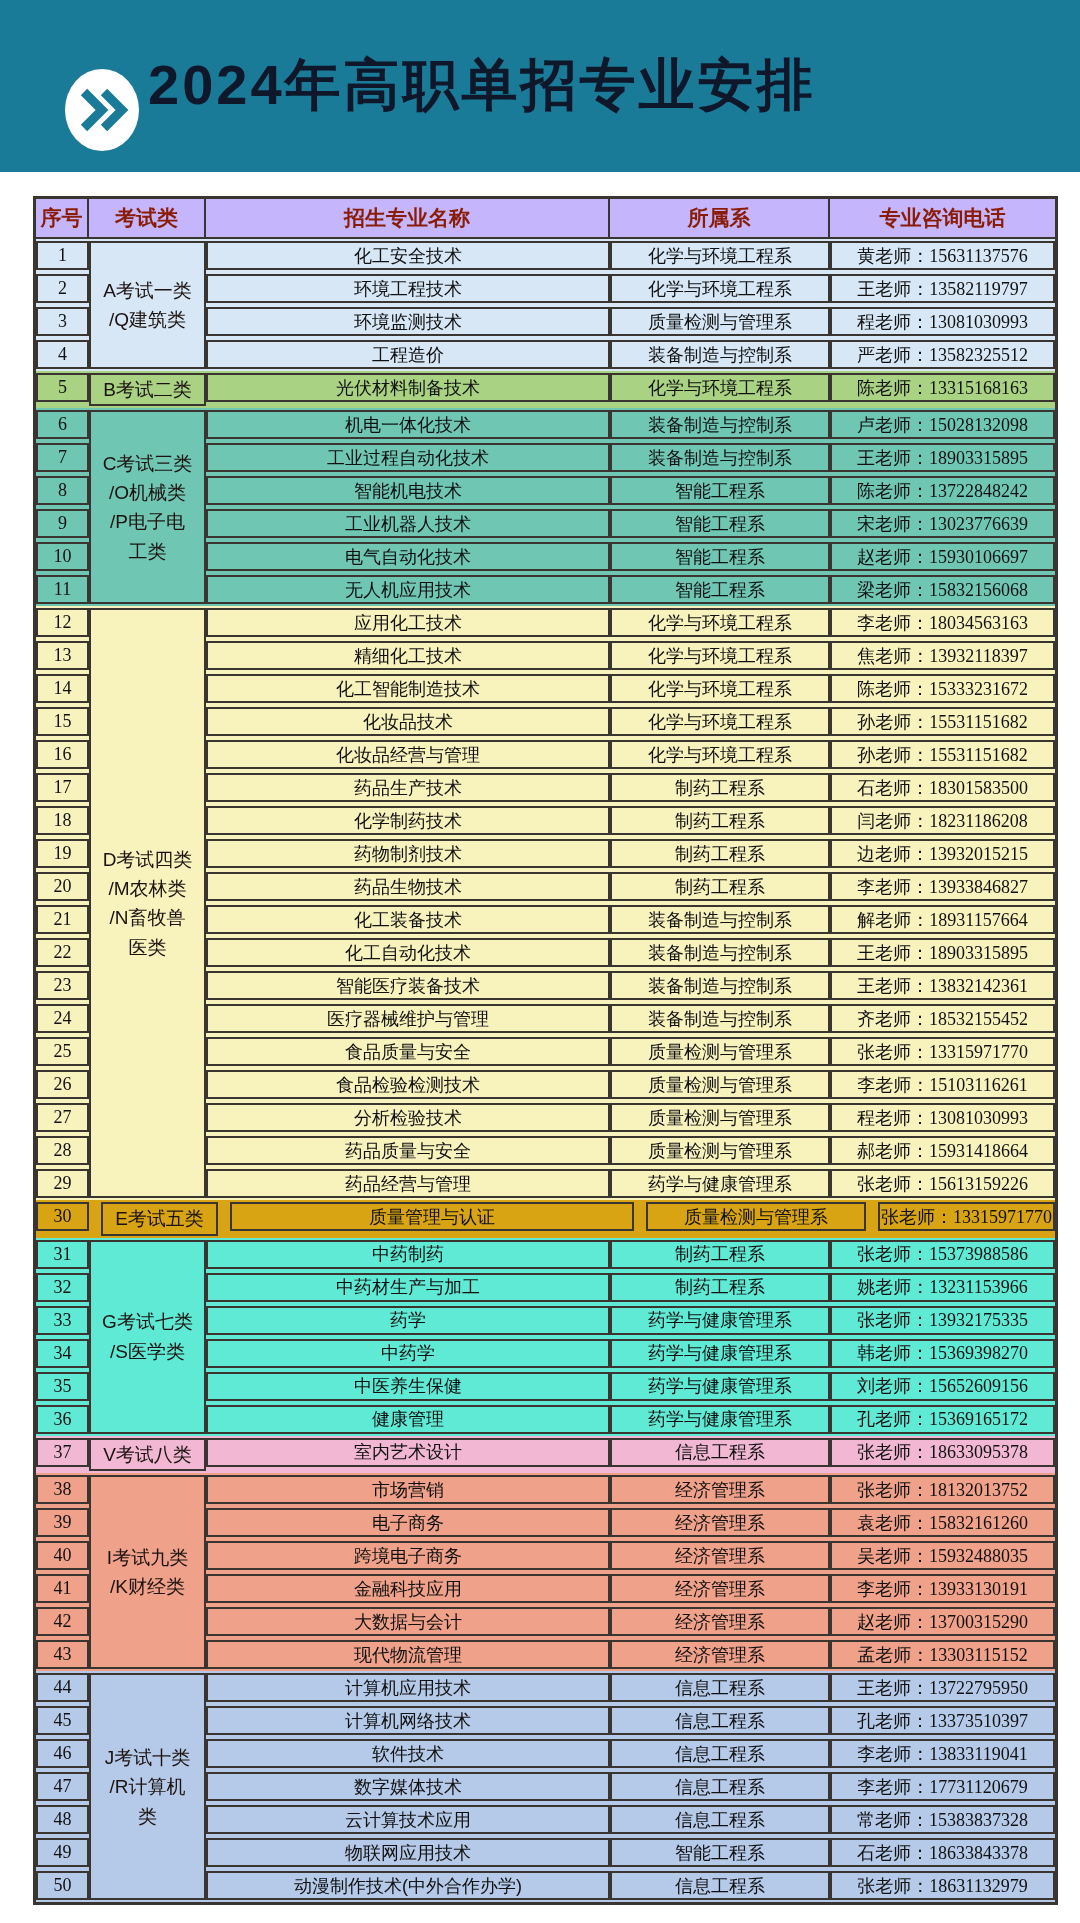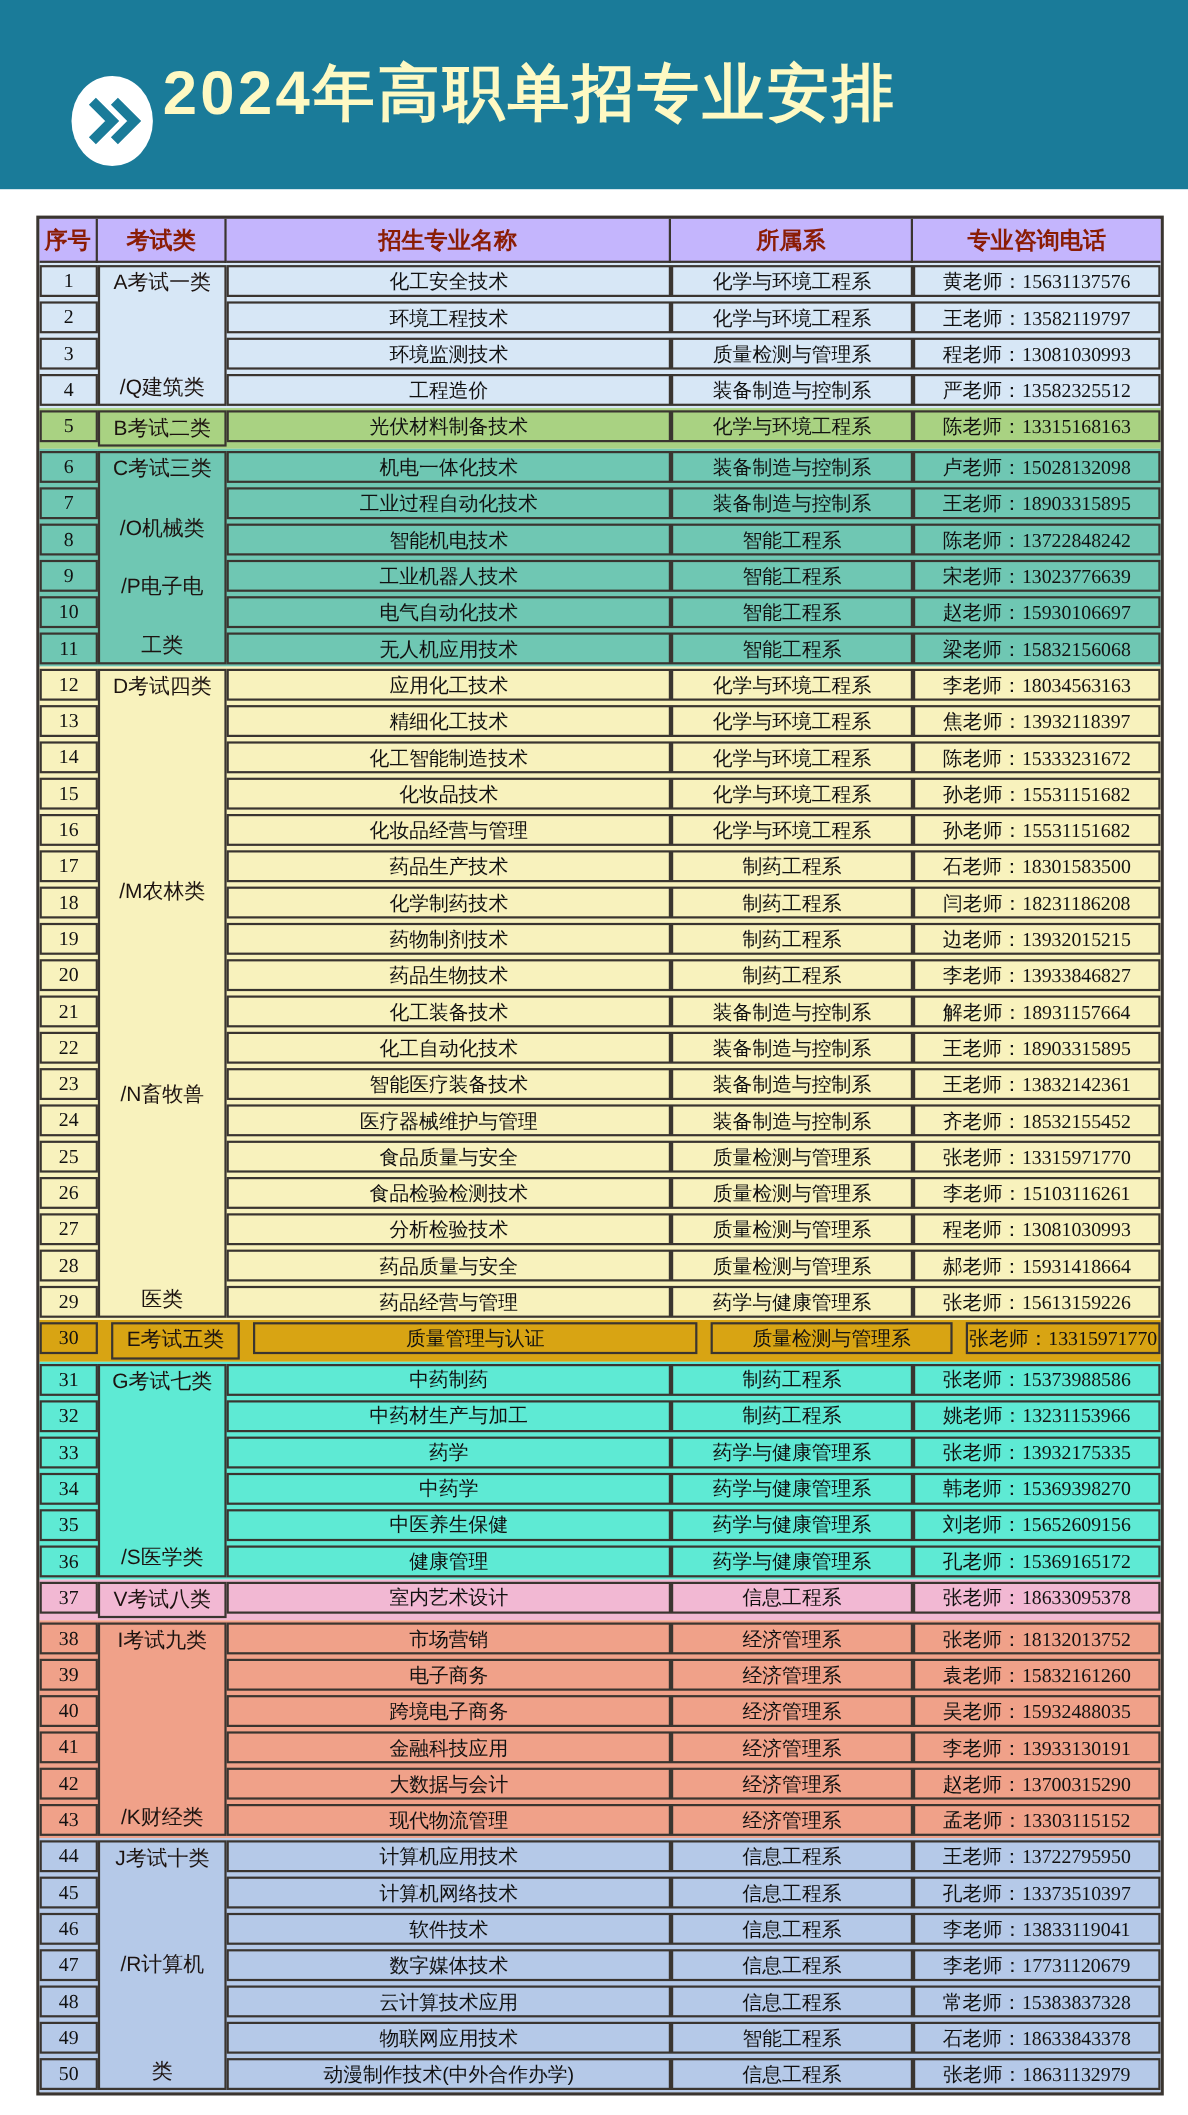--- a/index.html
+++ b/index.html
@@ -9,21 +9,21 @@
     -webkit-font-smoothing:antialiased;
   }
   
   .banner{
     position:absolute;left:0;top:0;width:1080px;height:172px;
     display:flex;align-items:center;
   }
   .banner-icon{position:absolute;left:64px;top:68px;width:76px;height:84px;}
   .banner-title{
     position:absolute;left:148px;top:0;height:172px;display:flex;align-items:center;
-    color:#fef9c3;font-size:56px;font-weight:bold;letter-spacing:3px;
+    color:#0f172a;font-size:56px;font-weight:bold;letter-spacing:3px;
   }
   
   .wrap{
     position:absolute;left:33px;top:196px;width:1019px;
     border:3px solid #3a3530;background:#ffffff;
   }
   .hdr-row{
     display:grid;grid-template-columns:53px 117px 404px 220px 1fr;
     height:40px;
   }
@@ -39,21 +39,21 @@
   .col{display:flex;flex-direction:column;}
   .box{
     height:29px;box-sizing:border-box;margin:2px 0;
     border:2px solid #3a3530;
     display:flex;align-items:center;justify-content:center;
     font-size:18px;color:#111111;white-space:nowrap;overflow:hidden;
   }
   .num-box,.phone-box{font-family:"Liberation Serif","DejaVu Serif",serif;}
   .cat-box{
     box-sizing:border-box;margin:2px 0;border:2px solid #3a3530;
-    display:flex;flex-direction:column;align-items:center;justify-content:space-between;
+    display:flex;flex-direction:column;align-items:center;justify-content:center;
     font-size:19px;color:#1c1310;line-height:1.55;text-align:center;
   }
   .phone-box{font-size:18px;}
 </style>
 </head>
 <body>
 
 <div class="banner" style="background:#1a7b99;">
   <div class="banner-icon">
     <svg width="76" height="84" viewBox="0 0 76 84">

